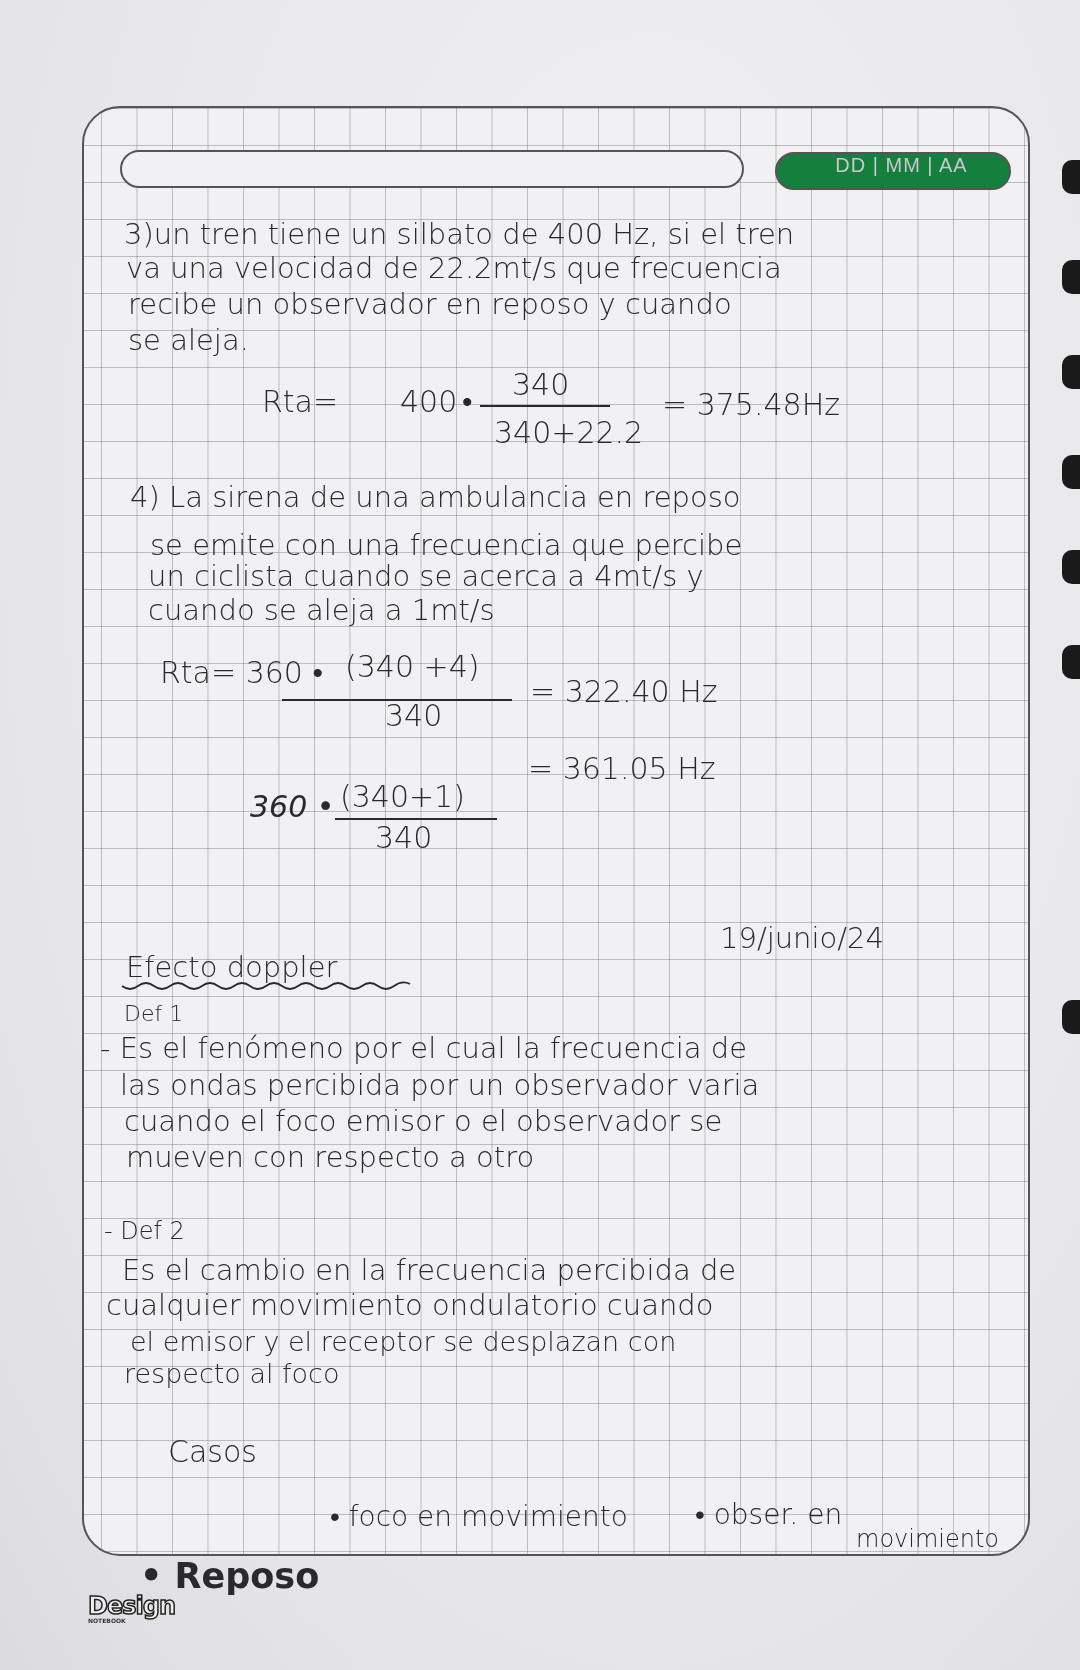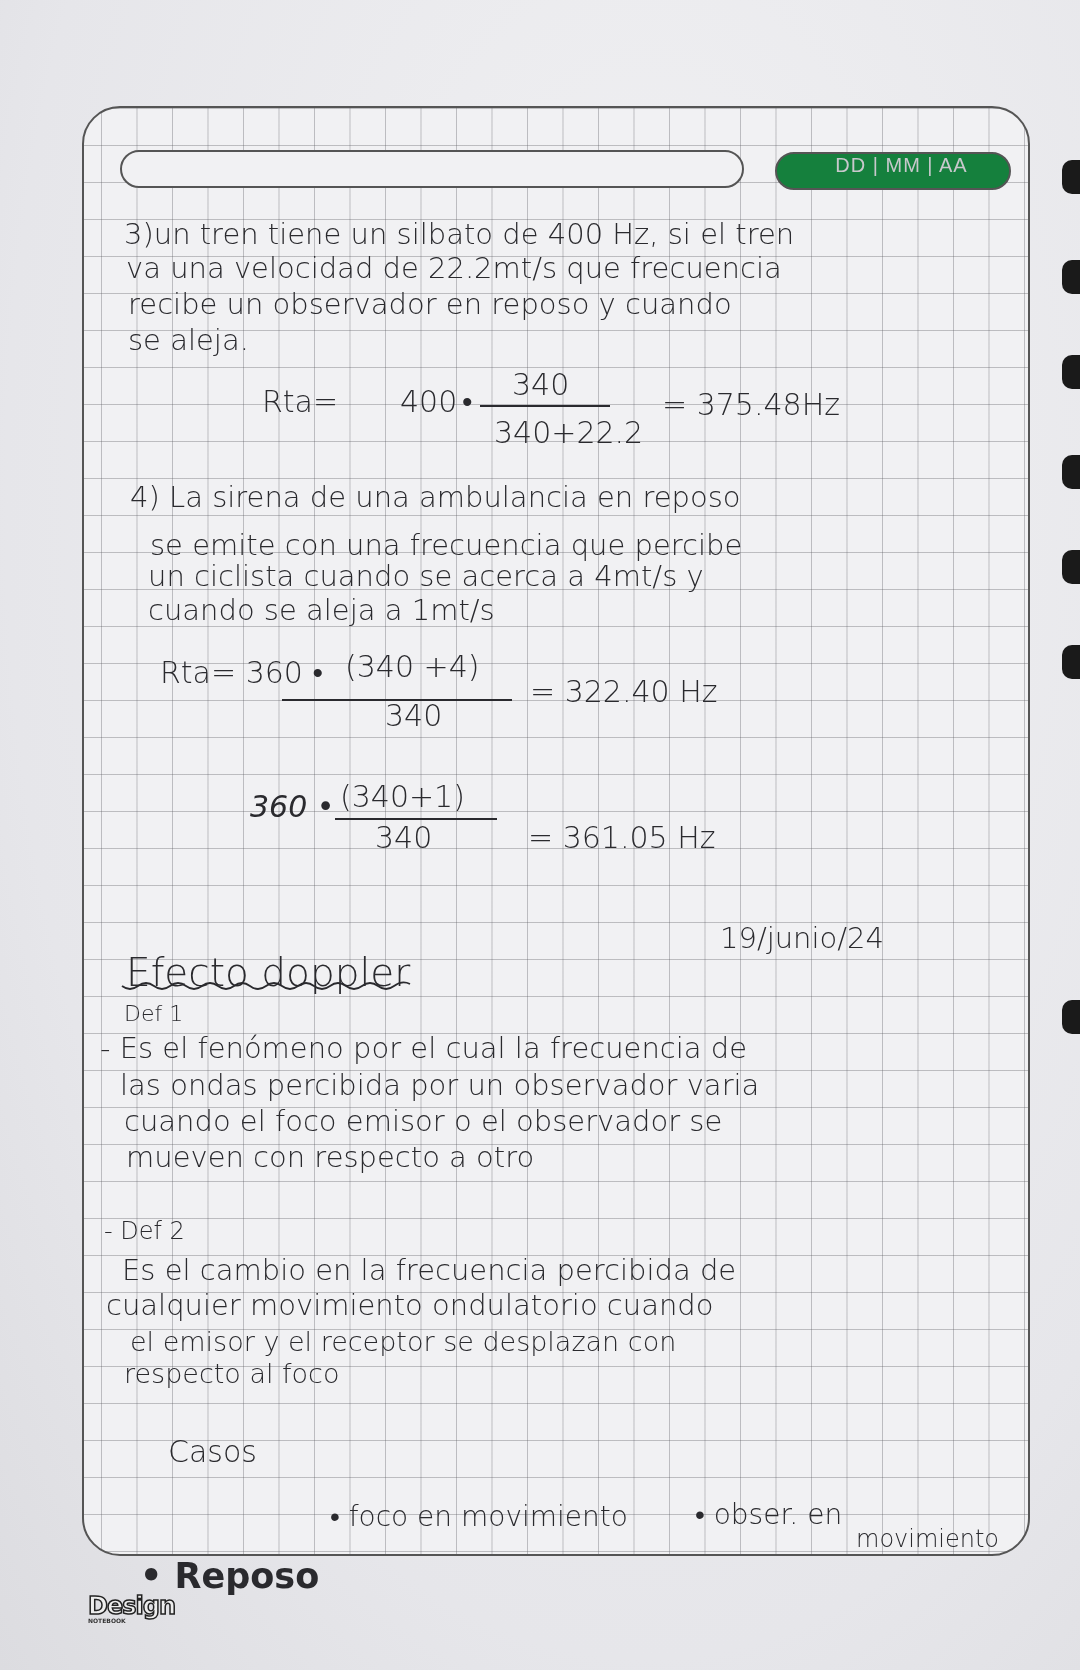--- a/index.html
+++ b/index.html
@@ -33,21 +33,21 @@
   }
   .hw {
     position: absolute; color: #2a2a2e;
     font-family: "DejaVu Sans", sans-serif; font-weight: 300;
     white-space: nowrap; line-height: 1;
   }
   .q  { font-size: 29px; }
   .eq { font-size: 30px; }
   .frac-line { position: absolute; height: 2px; background: #2a2a2e; }
   .title {
-    font-size: 39px;
+    font-size: 29px;
   }
   .wavy {
     position: absolute; left: 120px; top: 980px; width: 300px; height: 14px;
   }
   .logo {
     position: absolute; left: 88px; top: 1592px;
     font-family: "DejaVu Sans", sans-serif; font-weight: bold; font-size: 24px;
     color: #eee; -webkit-text-stroke: 1.5px #222; letter-spacing: -1px;
   }
   .logo small {
@@ -97,21 +97,21 @@
 <div class="hw eq" style="left:160px; top:658px;">Rta= 360 •</div>
 <div class="hw eq" style="left:345px; top:652px;">(340 +4)</div>
 <div class="frac-line" style="left:282px; top:699px; width:230px;"></div>
 <div class="hw eq" style="left:385px; top:701px;">340</div>
 <div class="hw eq" style="left:530px; top:677px;">= 322.40 Hz</div>
 
 <div class="hw eq" style="left:250px; top:792px;font-style:italic;">360 •</div>
 <div class="hw eq" style="left:340px; top:782px;">(340+1)</div>
 <div class="frac-line" style="left:335px; top:818px; width:162px;"></div>
 <div class="hw eq" style="left:375px; top:823px;">340</div>
-<div class="hw eq" style="left:528px; top:823px;">= 361.05 Hz</div>
+<div class="hw eq" style="left:528px; top:754px;">= 361.05 Hz</div>
 
 <div class="hw q" style="left:720px; top:924px;">19/junio/24</div>
 
 <div class="hw title" style="left:126px; top:953px;">Efecto doppler</div>
 <svg class="wavy" viewBox="0 0 300 14">
   <path d="M2 6 Q 10 12 18 6 T 34 6 T 50 6 T 66 6 T 82 6 T 98 6 T 114 6 T 130 6 T 146 6 T 162 6 T 178 6 T 194 6 T 210 6 T 226 6 T 242 6 T 258 6 T 274 6 T 290 4" stroke="#2a2a2e" stroke-width="1.8" fill="none"></path>
 </svg>
 
 <div class="hw" style="left:124px; top:1003px; font-size:22px;">Def 1</div>
 <div class="hw q" style="left:100px; top:1034px;">- Es el fenómeno por el cual la frecuencia de</div>

